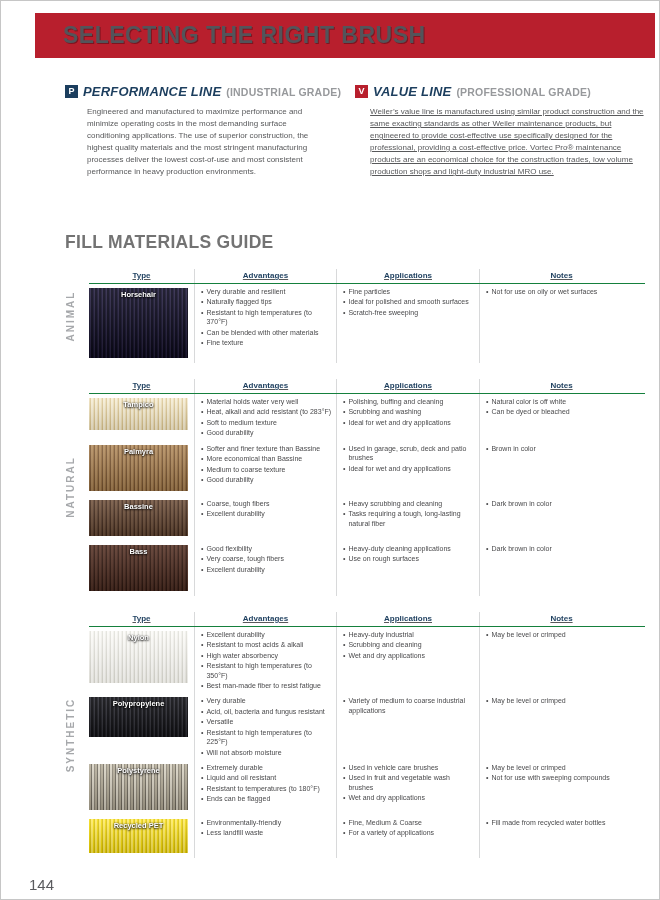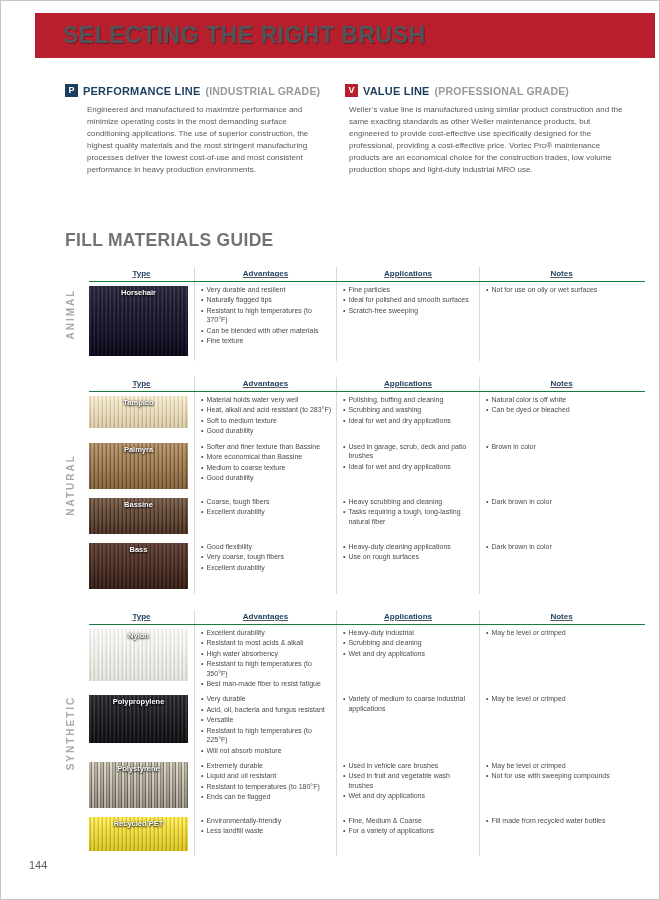--- a/index.html
+++ b/index.html
@@ -14,25 +14,25 @@
           color:#53545a;text-shadow:1px 1px 0 #7e141f;}
 
   
   .intro{display:flex;margin:26px 30px 0 40px;gap:14px;}
   .intro-col{width:288px;}
   .colhead{display:flex;align-items:center;gap:5px;}
   .badge{display:inline-block;width:13px;height:13px;line-height:13px;text-align:center;
          color:#fff;font-size:9px;font-weight:bold;flex:0 0 auto;}
   .badge-p{background:#1c3e5e;}
   .badge-v{background:#b81f2d;}
-  .head-title{font-size:11px;font-weight:bold;color:#1c3e5e;letter-spacing:.2px;white-space:nowrap;}
+  .head-title{font-size:13px;font-weight:bold;color:#1c3e5e;letter-spacing:.2px;white-space:nowrap;font-style:italic;}
   .head-sub{font-size:10.5px;font-weight:bold;color:#97999c;letter-spacing:.2px;white-space:nowrap;}
   .body-text{margin:7px 0 0 0;font-size:8px;line-height:1.5;color:#58595b;}
   .intro-col.left .body-text{margin-left:22px;width:238px;}
-  .intro-col.right .body-text{margin-left:4px;width:280px;}
+  .intro-col.right .body-text{margin-left:15px;width:280px;text-decoration:underline;}
 
   
   .guide-title{margin:54px 0 0 40px;font-size:17.5px;font-weight:bold;color:#737373;letter-spacing:.3px;}
   .guide{margin:16px 0 0 64px;width:556px;}
   .guide-section{position:relative;margin-bottom:16px;}
   .section-label{position:absolute;left:-63px;top:calc(50% - 6px);width:90px;height:12px;
                  line-height:12px;text-align:center;transform:rotate(-90deg);
                  font-size:10px;font-weight:bold;color:#a6a8ab;letter-spacing:2px;}
   .thead,.trow{display:grid;grid-template-columns:105px 142px 143px 164px;}
   .th{font-size:8px;font-weight:bold;color:#1c3e5e;text-align:center;padding:2px 0 3px 0;}
@@ -53,28 +53,28 @@
   .sw-tampico{height:32px;background:linear-gradient(180deg,rgba(255,255,255,.25),rgba(0,0,0,.12)),
       repeating-linear-gradient(90deg,#ecdcb2 0 1px,#d9c28b 1px 2px,#f6ecd0 2px 4px);}
   .sw-palmyra{height:46px;background:linear-gradient(180deg,rgba(255,255,255,.15),rgba(0,0,0,.2)),
       repeating-linear-gradient(90deg,#9c7344 0 1px,#7a5530 1px 2px,#b28a5a 2px 4px);}
   .sw-bassine{height:36px;background:linear-gradient(180deg,rgba(255,255,255,.12),rgba(0,0,0,.25)),
       repeating-linear-gradient(90deg,#5d4130 0 1px,#452c1d 1px 2px,#73543e 2px 4px);}
   .sw-bass{height:46px;background:linear-gradient(180deg,rgba(255,255,255,.10),rgba(0,0,0,.3)),
       repeating-linear-gradient(90deg,#4a2a20 0 1px,#341b12 1px 2px,#5c382b 2px 4px);}
   .sw-nylon{height:52px;background:linear-gradient(180deg,rgba(255,255,255,.3),rgba(0,0,0,.08)),
       repeating-linear-gradient(90deg,#efeee8 0 1px,#dcdbd3 1px 2px,#fbfaf6 2px 4px);}
-  .sw-polypropylene{height:48px;background:linear-gradient(180deg,rgba(255,255,255,.08),rgba(0,0,0,.3)),
+  .sw-polypropylene{height:40px;background:linear-gradient(180deg,rgba(255,255,255,.08),rgba(0,0,0,.3)),
       repeating-linear-gradient(90deg,#222228 0 1px,#35353d 1px 2px,#121216 2px 4px);}
   .sw-polystyrene{height:46px;background:linear-gradient(180deg,rgba(255,255,255,.15),rgba(0,0,0,.18)),
       repeating-linear-gradient(90deg,#b3ab97 0 2px,#6e685c 2px 3px,#d9d3c3 3px 5px,#8d8677 5px 6px);}
   .sw-recycled-pet{height:34px;background:linear-gradient(180deg,rgba(255,255,255,.2),rgba(0,0,0,.15)),
       repeating-linear-gradient(90deg,#f4d900 0 1px,#d9be00 1px 2px,#ffea55 2px 4px);}
 
-  .pagenum{position:absolute;left:28px;bottom:28px;font-size:11px;color:#5a5b5e;}
+  .pagenum{position:absolute;left:28px;bottom:6px;font-size:15px;color:#5a5b5e;}
 </style>
 </head>
 <body>
 
 <div class="page">
 
   <div class="banner">
     <span class="banner-title">SELECTING THE RIGHT BRUSH</span>
   </div>
 

